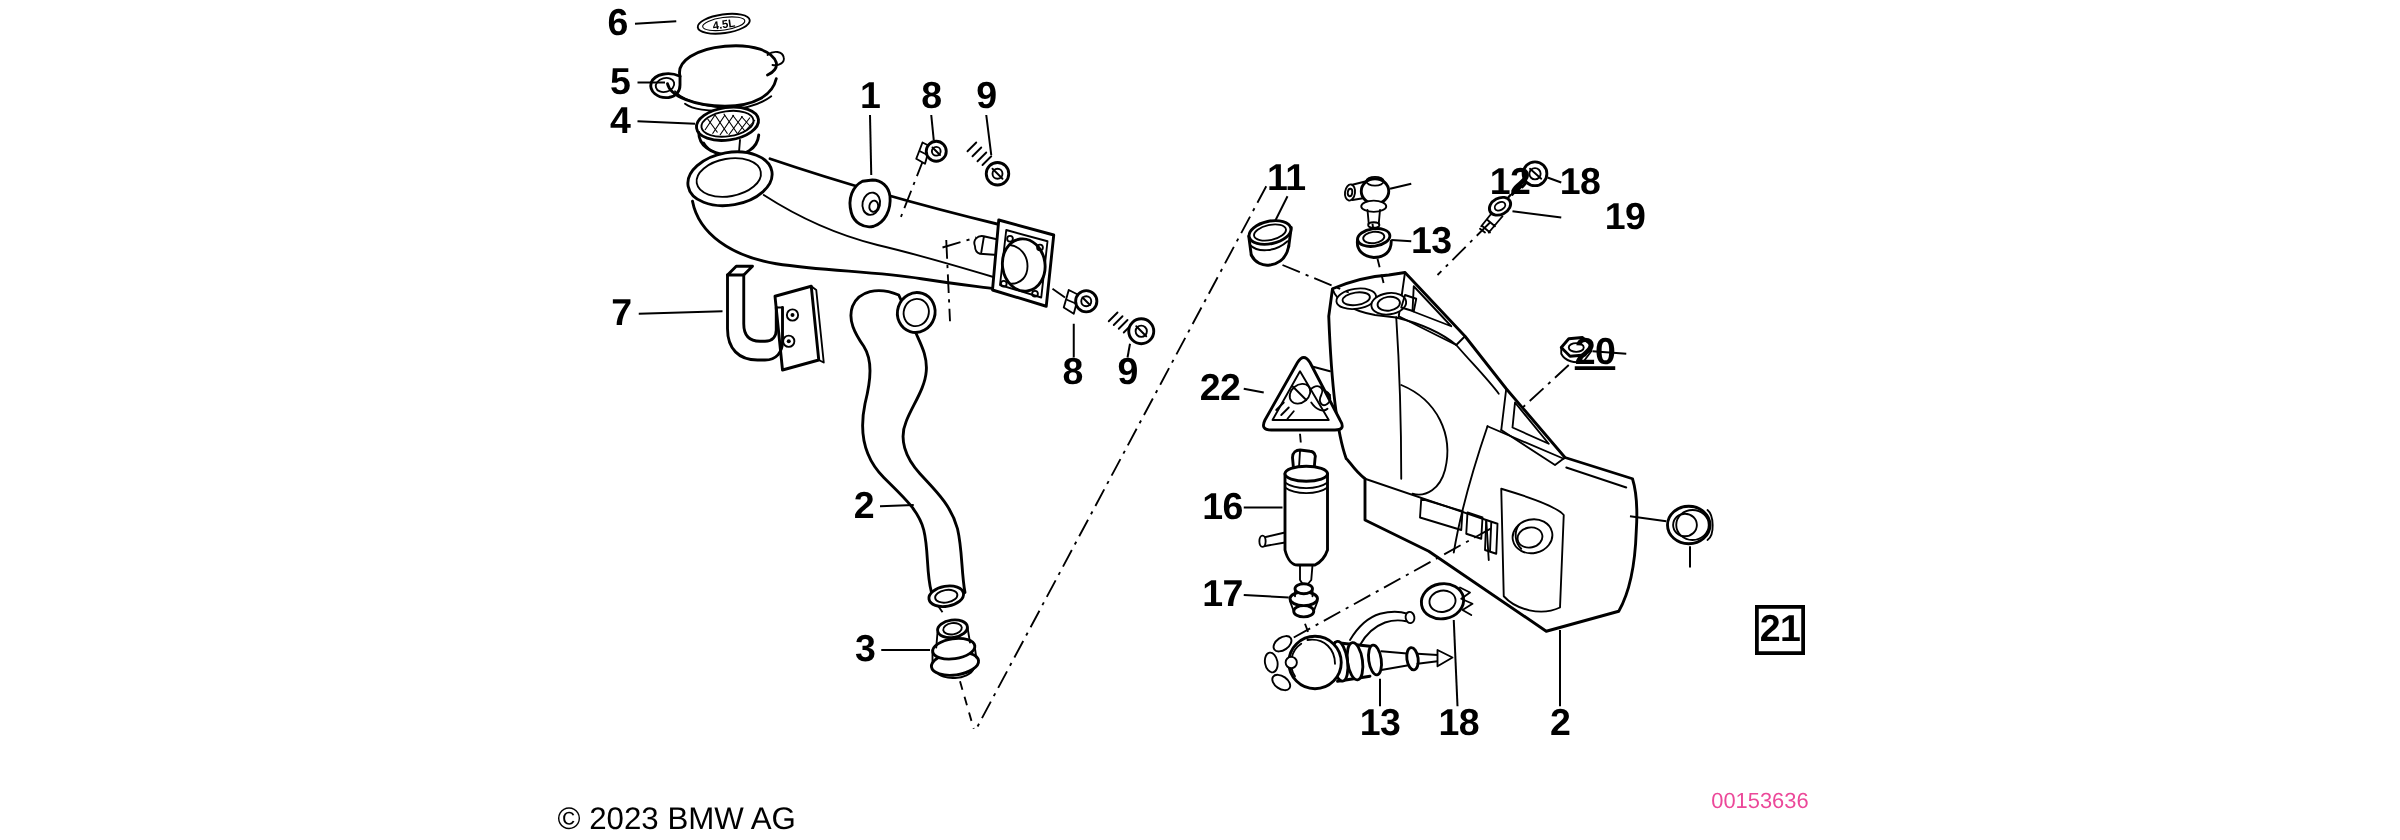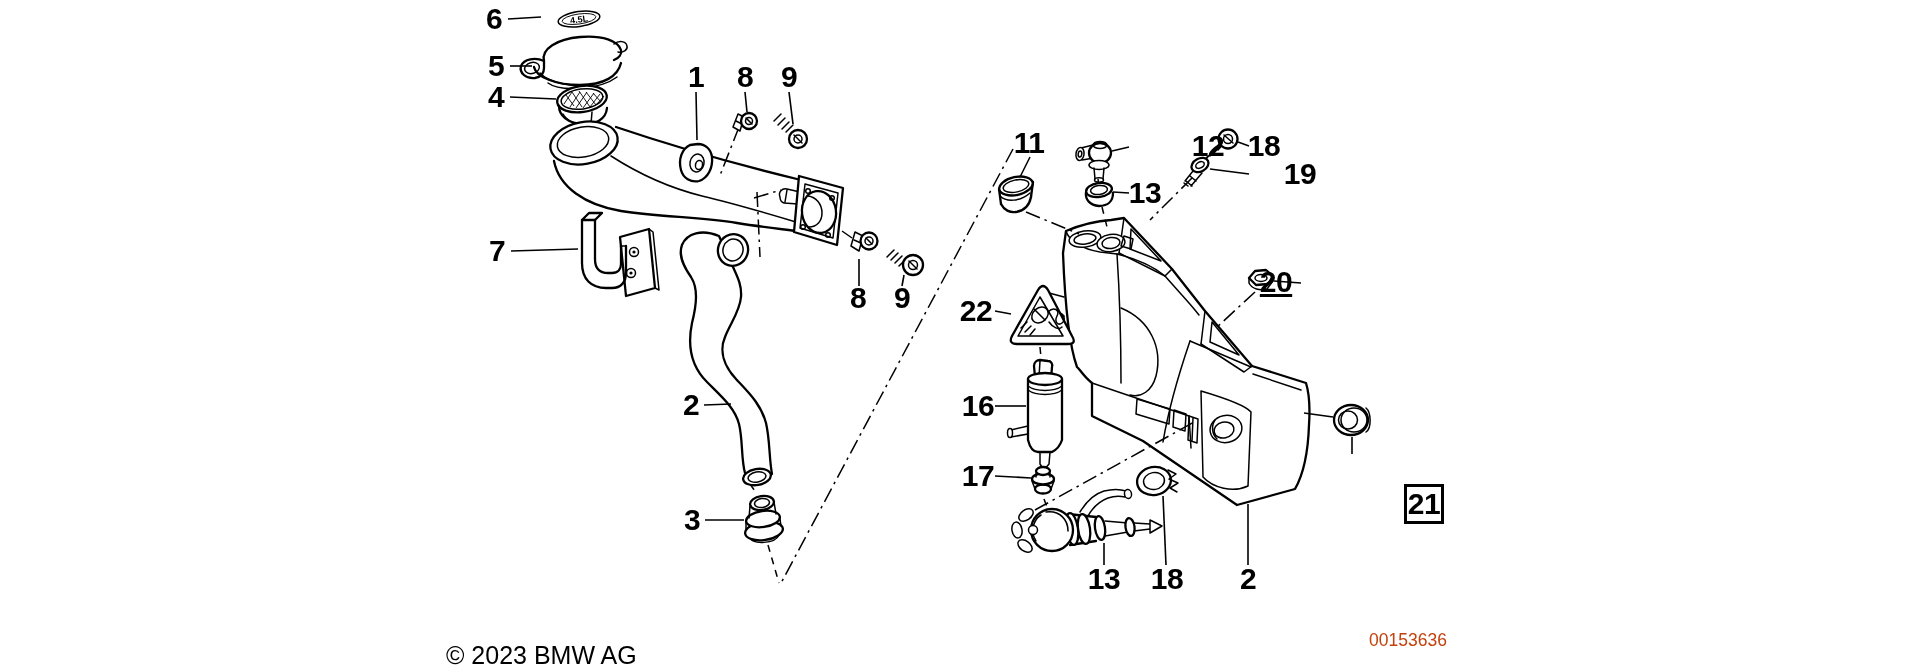--- a/index.html
+++ b/index.html
@@ -15,21 +15,21 @@
   .ld{fill:none;stroke:#000;stroke-width:1.6;}
   .dd{fill:none;stroke:#000;stroke-width:1.5;stroke-dasharray:15 5 2.5 5;}
   .ds{fill:none;stroke:#000;stroke-width:1.5;stroke-dasharray:7 6;}
   .blk{fill:#000;stroke:none;}
   
   .callout{position:absolute;transform:translate(-50%,-50%);font-size:30px;font-weight:700;
            color:#000;line-height:1;white-space:nowrap;letter-spacing:-.5px;cursor:pointer;}
   .callout.boxed{border:3.5px solid #000;width:34px;height:34px;display:flex;
                  align-items:center;justify-content:center;}
   .copyright{position:absolute;left:446px;top:641px;font-size:25px;color:#000;}
-  .docnum{position:absolute;left:1369px;top:630px;font-size:17.5px;color:#c2410c;}
+  .docnum{position:absolute;left:1369px;top:630px;font-size:17.5px;color:#ec4899;}
   .cap-text{font-family:"Liberation Sans",sans-serif;font-size:9px;font-weight:700;}
 </style>
 </head>
 <body>
 
 <div class="stage">
 
 <svg width="1920" height="672" viewBox="0 0 1920 672">
 
   <g>

